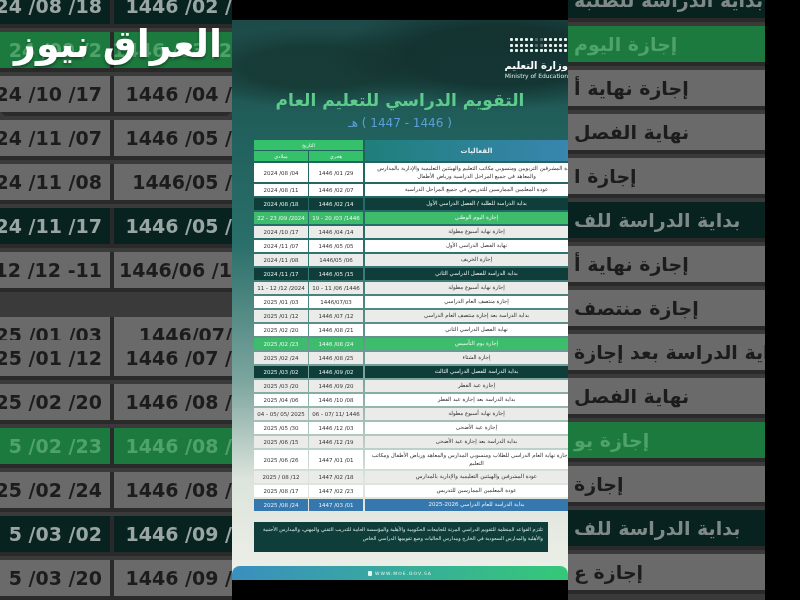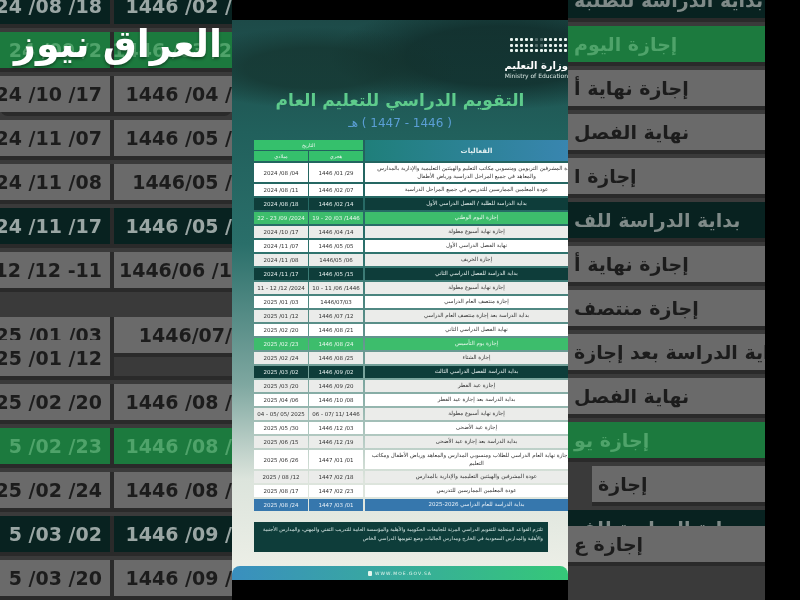--- a/index.html
+++ b/index.html
@@ -106,20 +106,21 @@
     <div class="side-row alt" style="top: 252px;">
       <div class="cell cell-g">/12 /12 -11</div>
       <div class="cell cell-h">1446/06 /1</div>
     </div>
     <div class="side-row alt" style="top: 296px; margin-top: 21px;">
       <div class="cell cell-g">25 /01 /03</div>
       <div class="cell cell-h">1446/07/</div>
     </div>
     <div class="side-row alt" style="top: 340px;">
       <div class="cell cell-g">25 /01 /12</div>
+      <div class="cell cell-h">1446 /07 /</div>
     </div>
     <div class="side-row alt" style="top: 384px;">
       <div class="cell cell-g">25 /02 /20</div>
       <div class="cell cell-h">1446 /08 /</div>
     </div>
     <div class="side-row green" style="top: 428px; justify-content: center;">
       <div class="cell cell-g">5 /02 /23</div>
       <div class="cell cell-h">1446 /08 /</div>
     </div>
     <div class="side-row alt" style="top: 472px;">
@@ -185,31 +186,31 @@
     <div class="side-row alt" style="top: 378px;">
       <div class="cell">
         <span>نهاية الفصل</span>
       </div>
     </div>
     <div class="side-row green" style="top: 422px;">
       <div class="cell">
         <span>إجازة يو</span>
       </div>
     </div>
-    <div class="side-row alt" style="top: 466px; margin-left: 24px;">
+    <div class="side-row alt" style="top: 466px;">
       <div class="cell">
         <span>إجازة</span>
       </div>
     </div>
     <div class="side-row dark" style="top: 510px;">
       <div class="cell">
         <span>بداية الدراسة للف</span>
       </div>
     </div>
-    <div class="side-row alt" style="top: 526px;">
+    <div class="side-row alt" style="top: 554px;">
       <div class="cell">
         <span>إجازة ع</span>
       </div>
     </div>
   </div>
 
 <div class="watermark">العراق نيوز</div>
 
 <div class="top-black"></div>
 

